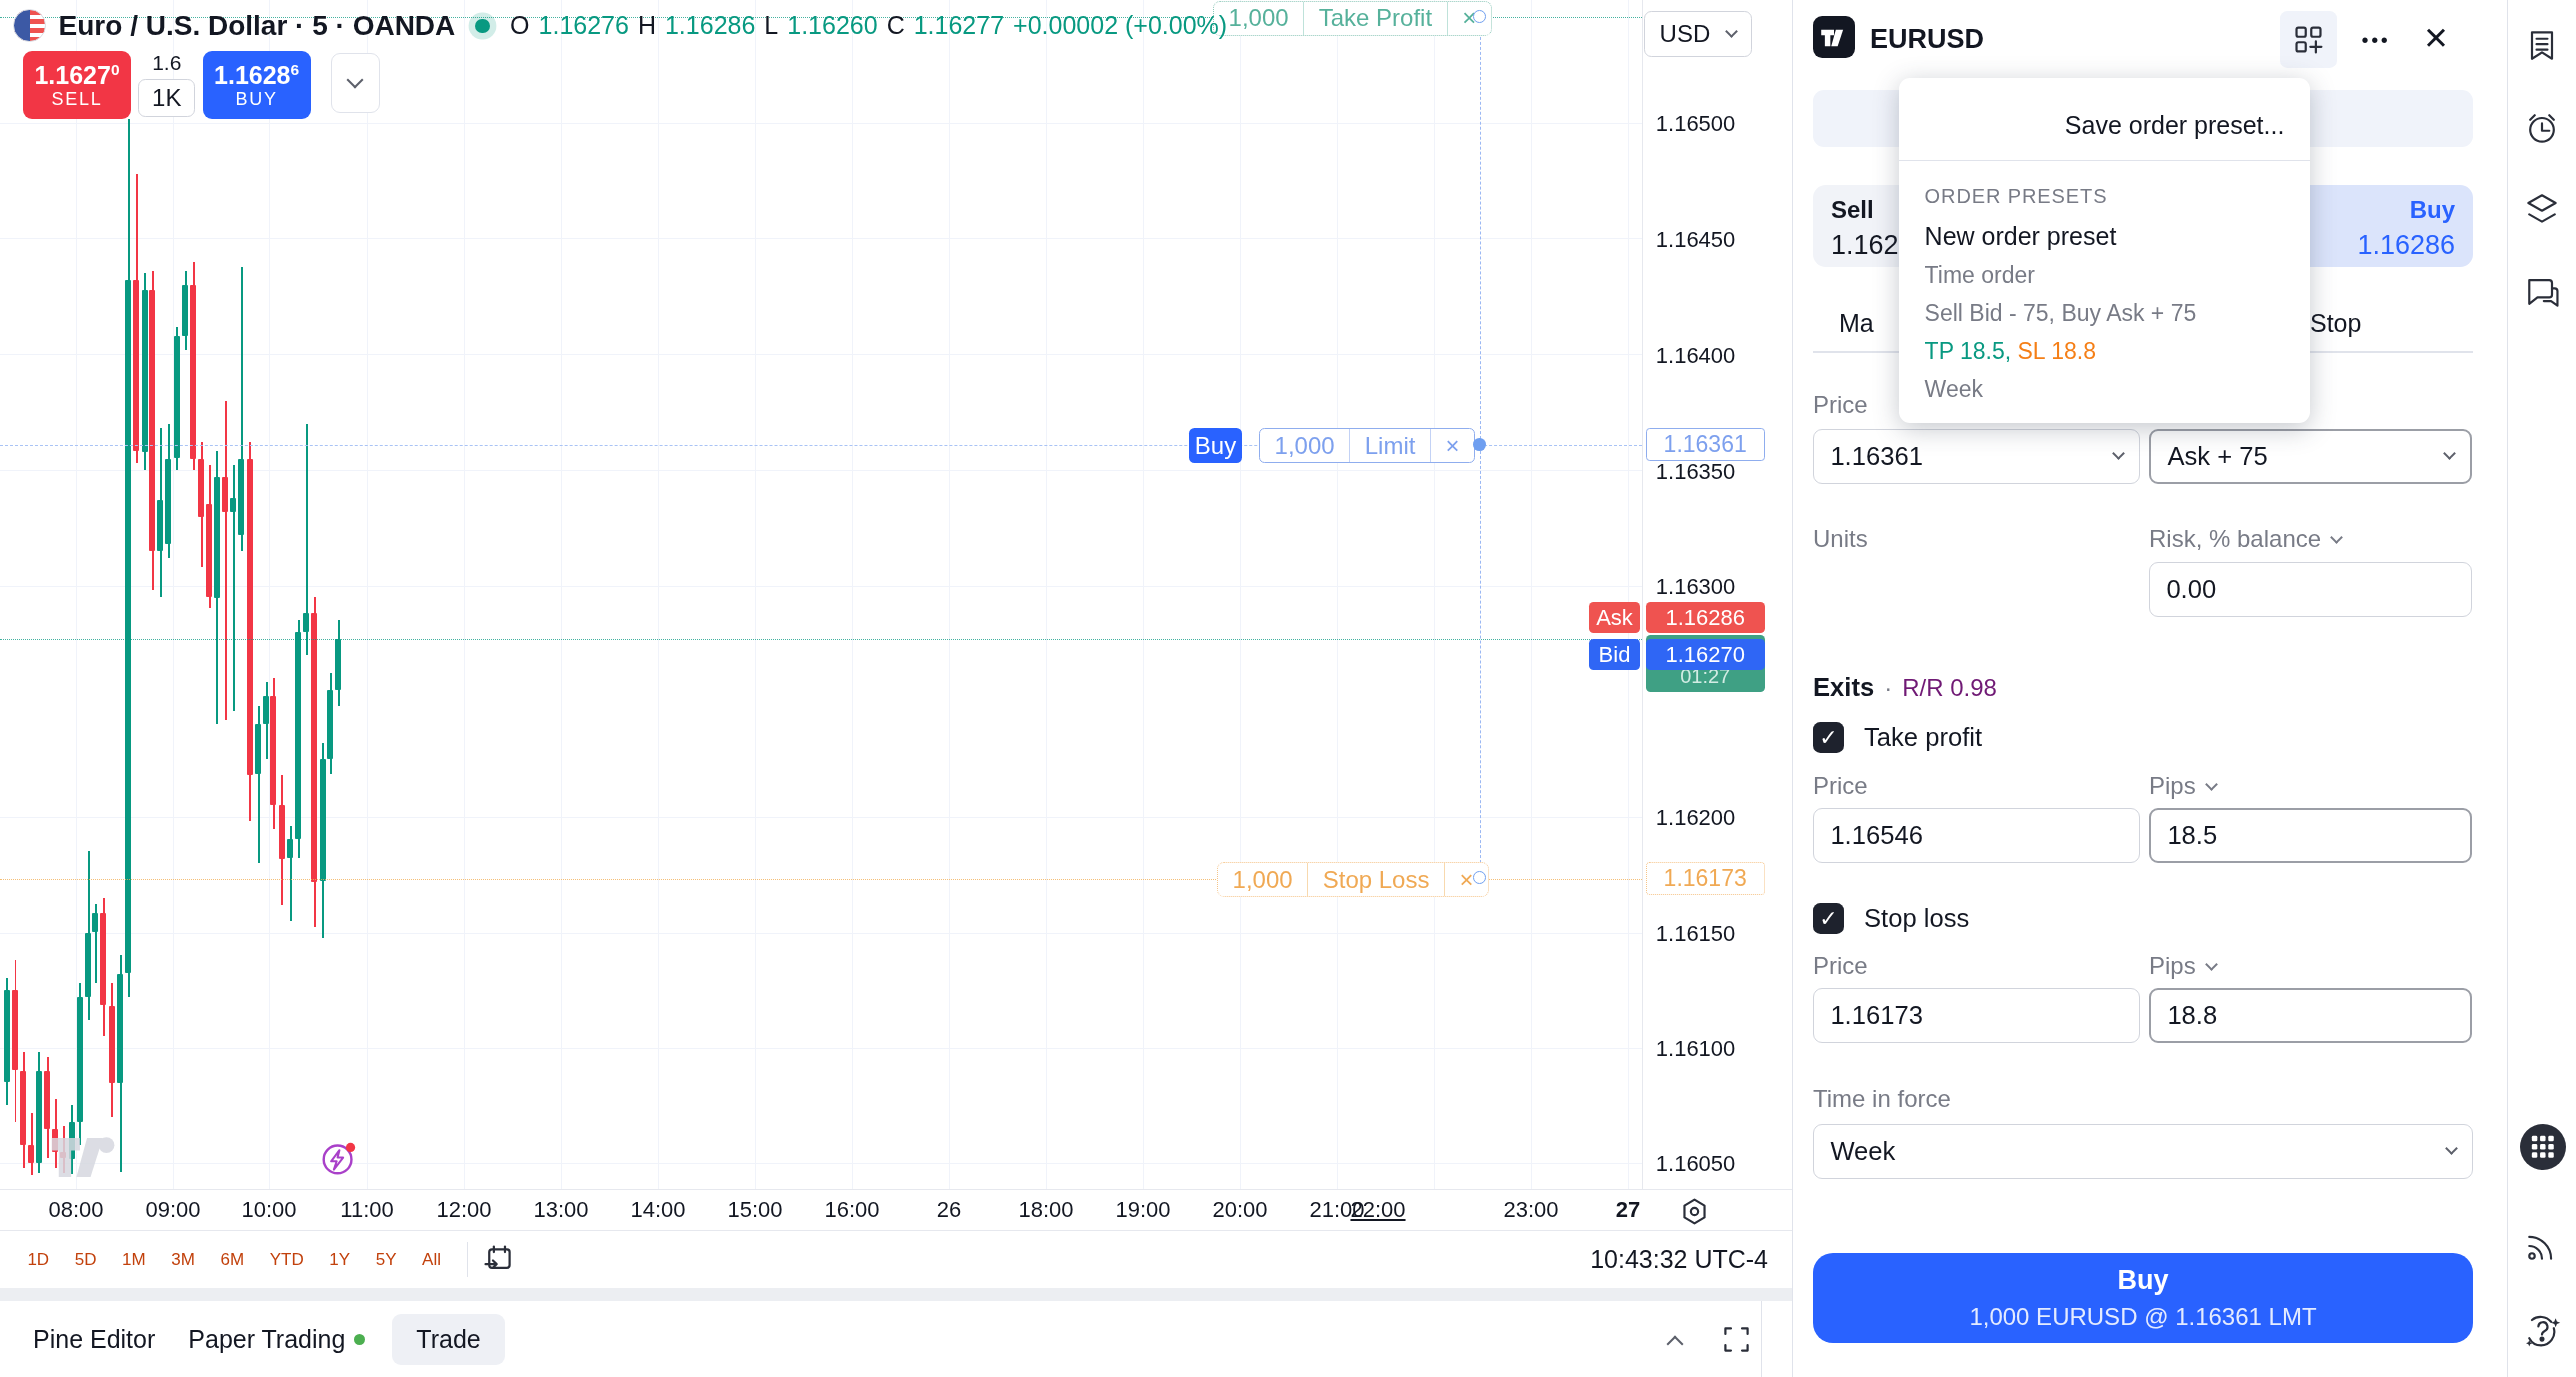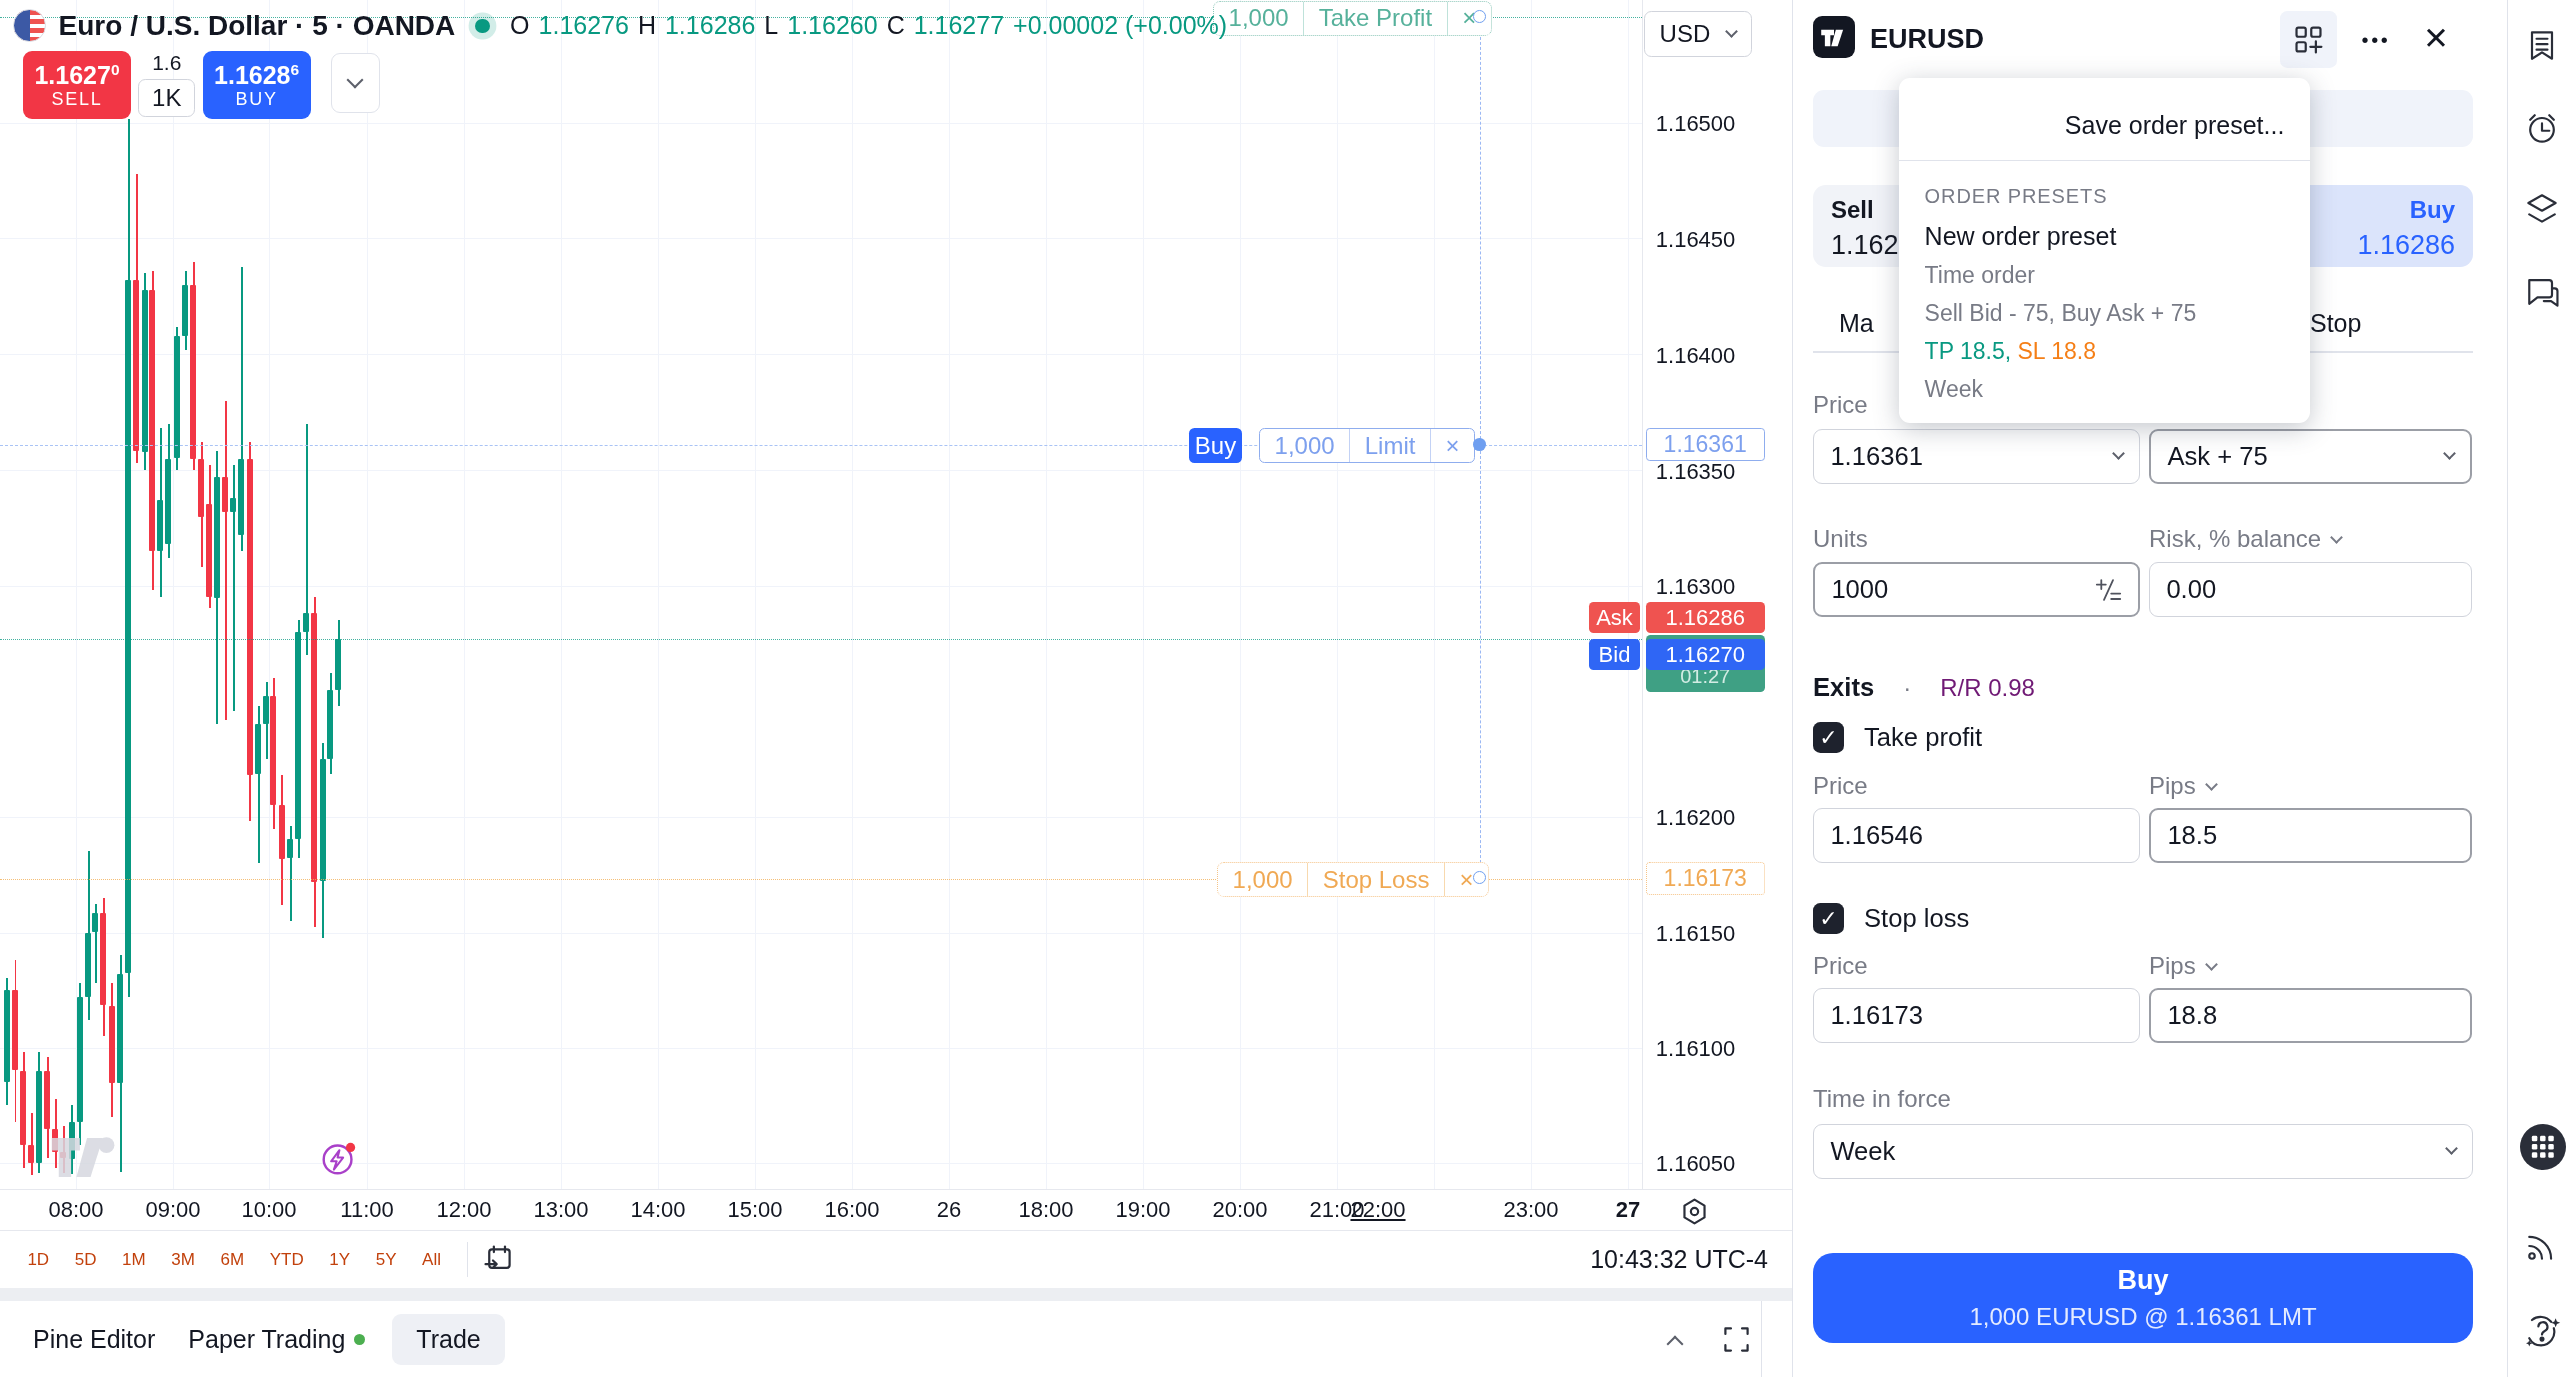--- a/index.html
+++ b/index.html
@@ -502,33 +502,25 @@
   <div class="input-box focused" style="left:356px; top:429px; width:323px;">
     <span>Ask + 75</span>
     <div class="chev sm"></div>
   </div>
 
   <div class="p-abs plabel" style="left:20px; top:525px;">Units</div>
   <div class="p-abs plabel row" style="left:356px; top:525px; gap:11px;">
     <span>Risk, % balance</span>
     <div class="chev sm" style="border-color:#787b86; margin-top:-3.7px;"></div>
   </div>
-  <div class="input-box focused" style="left:20px; top:562px; width:327px;">
-    <span>1000</span>
-    <svg width="27" height="24" viewBox="0 0 30 26" fill="none" stroke="#50535e" stroke-width="2" stroke-linecap="round">
-      <path d="M7 2 v10 M2 7 h10"></path>
-        <path d="M20 2 L10 24"></path>
-        <path d="M18 17 h10 M18 23 h10"></path>
-    </svg>
-  </div>
   <div class="input-box" style="left:356px; top:562px; width:323px;">
     <span>0.00</span>
   </div>
 
-  <div class="p-abs row" style="left:20px; top:673px; gap:29px;align-items:center;">
+  <div class="p-abs row" style="left:20px; top:673px; gap:10px;align-items:center;">
     <span style="font-size:25.6px; font-weight:700;">Exits</span>
     <span style="font-size:24px; color:#787b86;">·</span>
     <span style="font-size:24px; color:#701a75;">R/R 0.98</span>
   </div>
 
   <div class="p-abs row" style="left:20px; top:722px; gap:20px;">
     <div class="checkbox">
         <span>✓</span>
       </div>
     <span style="font-size:25.6px;">Take profit</span>

